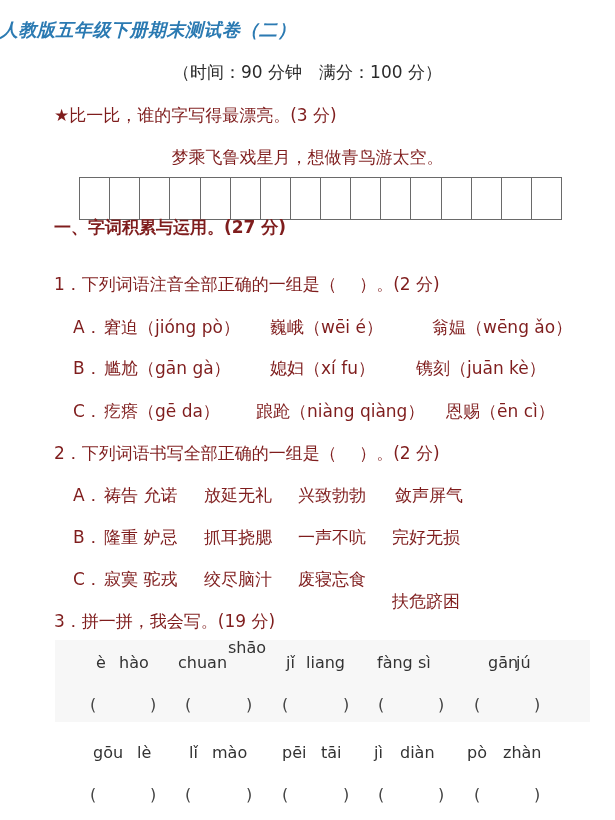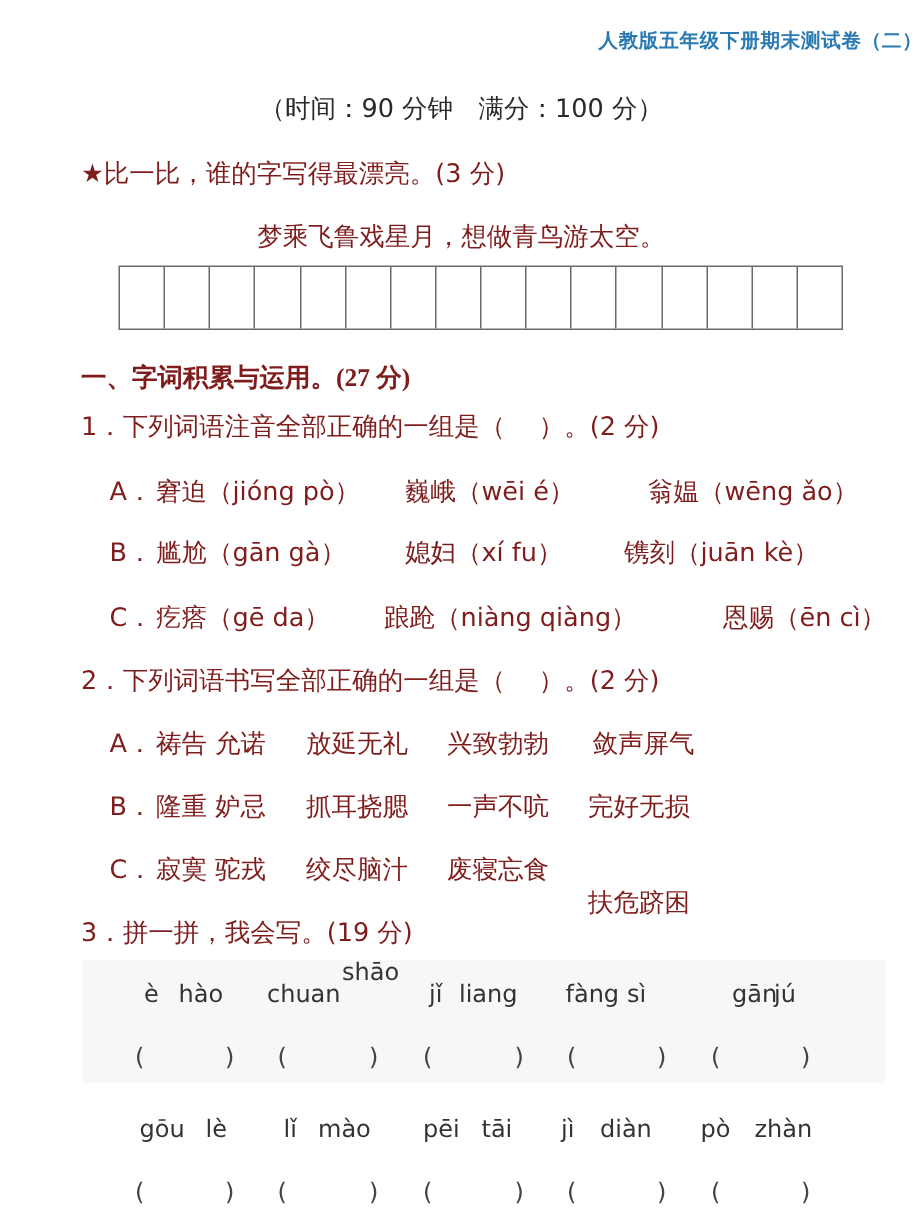--- a/index.html
+++ b/index.html
@@ -4,22 +4,22 @@
   <style>
     html, body { margin: 0; padding: 0; }
     body {
       width: 615px; height: 820px; overflow: hidden;
       background: #ffffff; position: relative;
       font-family: "DejaVu Sans", "Liberation Sans", sans-serif;
       color: #262626;
     }
     .abs { position: absolute; white-space: nowrap; }
     .title {
-      left: 0; width: 615px; top: 18px; text-align: right;
-      font-size: 13px; font-weight: bold; color: #2b7ab2; letter-spacing: 0.5px;
+      left: 0; width: 615px; top: 18px; text-align: left;
+      font-size: 18px; font-weight: bold; color: #2b7ab2; letter-spacing: 0.5px; font-style: italic;
     }
     .subtitle {
       left: 0; width: 615px; top: 61px; text-align: center;
       font-size: 17px; color: #2a2a2a;
     }
     .line { font-size: 17px; color: #7f1d1d; }
     .heading { font-weight: bold; }
     .grid {
       left: 79px; top: 177px; width: 483px; height: 43px;
       display: flex; border: 1.5px solid #6a6a6a; box-sizing: border-box;
@@ -53,41 +53,41 @@
   <div class="cell"></div>
   <div class="cell"></div>
   <div class="cell"></div>
   <div class="cell"></div>
   <div class="cell"></div>
   <div class="cell"></div>
   <div class="cell"></div>
   <div class="cell"></div>
 </div>
 
-<div class="abs line heading" style="left:54px; top:240px;font-family:Liberation Serif, serif;">一、字词积累与运用。(27 分)</div>
+<div class="abs line heading" style="left:54px; top:216px;">一、字词积累与运用。(27 分)</div>
 
 <div class="abs line" style="left:54px; top:273px;">1．下列词语注音全部正确的一组是（　 ）。(2 分)</div>
 
 <div>
   <span class="abs line" style="left:73px; top:316px;">A．</span>
   <span class="abs line" style="left:104px; top:316px;">窘迫（jióng pò）</span>
   <span class="abs line" style="left:270px; top:316px;">巍峨（wēi é）</span>
   <span class="abs line" style="left:432px; top:316px;">翁媪（wēng ǎo）</span>
 </div>
 <div>
   <span class="abs line" style="left:73px; top:357px;">B．</span>
   <span class="abs line" style="left:104px; top:357px;">尴尬（gān gà）</span>
   <span class="abs line" style="left:270px; top:357px;">媳妇（xí fu）</span>
   <span class="abs line" style="left:416px; top:357px;">镌刻（juān kè）</span>
 </div>
 <div>
   <span class="abs line" style="left:73px; top:400px;">C．</span>
   <span class="abs line" style="left:104px; top:400px;">疙瘩（gē da）</span>
   <span class="abs line" style="left:256px; top:400px;">踉跄（niàng qiàng）</span>
-  <span class="abs line" style="left:446px; top:400px;margin-left:36px;">恩赐（ēn cì）</span>
+  <span class="abs line" style="left:446px; top:400px;">恩赐（ēn cì）</span>
 </div>
 
 <div class="abs line" style="left:54px; top:442px;">2．下列词语书写全部正确的一组是（　 ）。(2 分)</div>
 
 <div>
   <span class="abs line" style="left:73px; top:484px;">A．</span>
   <span class="abs line" style="left:104px; top:484px;">祷告 允诺</span>
   <span class="abs line" style="left:204px; top:484px;">放延无礼</span>
   <span class="abs line" style="left:298px; top:484px;">兴致勃勃</span>
   <span class="abs line" style="left:395px; top:484px;">敛声屏气</span>

